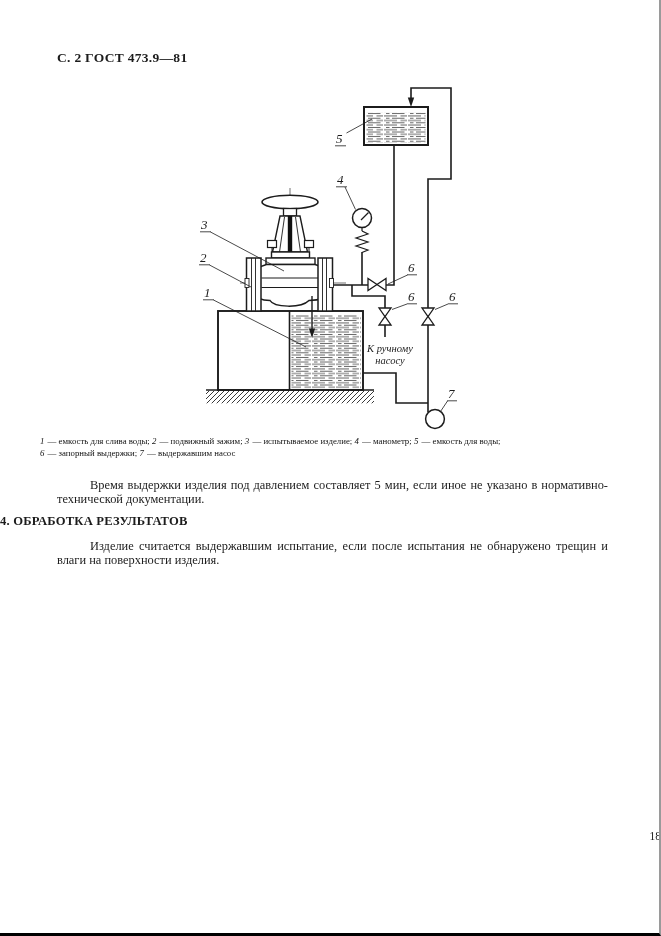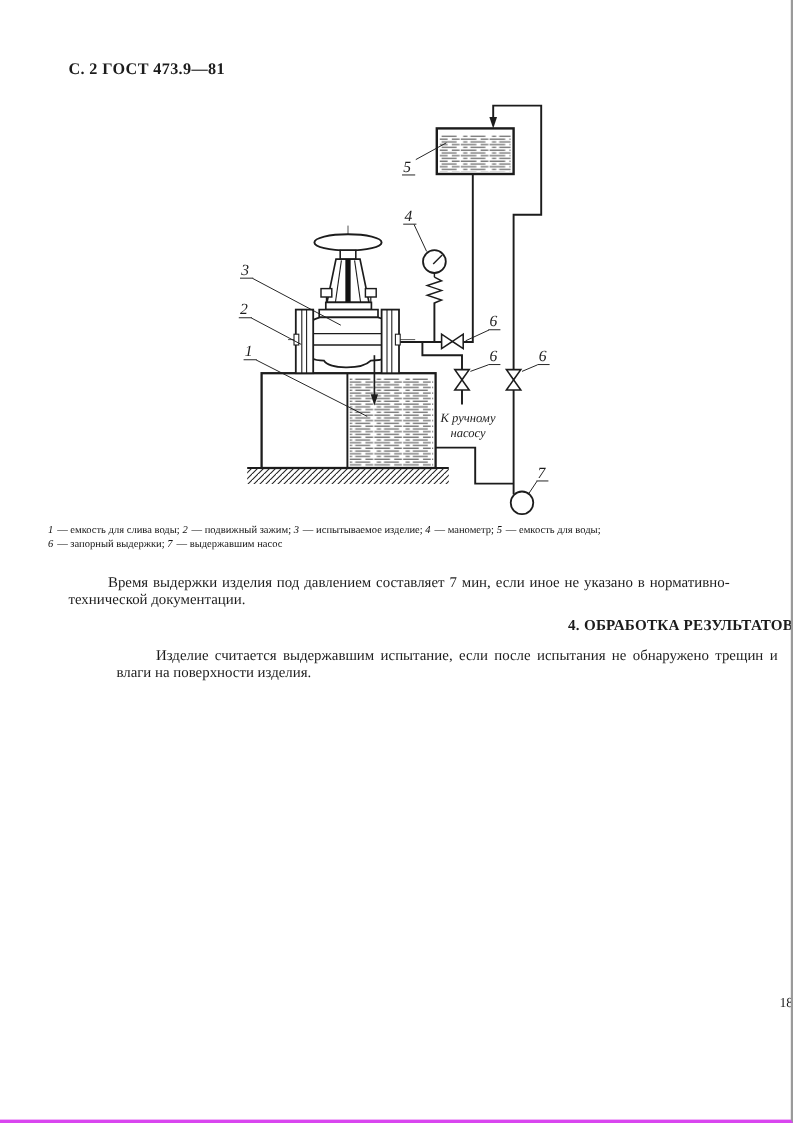--- a/index.html
+++ b/index.html
@@ -4,21 +4,21 @@
 <style>
   html,body{margin:0;padding:0;background:#e8e8e8;}
   .page{
     position:relative;
     width:661px;height:936px;
     background:#ffffff;
     font-family:"Liberation Serif", serif;
     color:#1c1c1c;
     overflow:hidden;
     border-right:2px solid #9a9a9a;
-    border-bottom:3px solid #d946ef;
+    border-bottom:3px solid #000000;
     box-sizing:border-box;
   }
   .doc-header{
     position:absolute;left:57px;top:50px;
     font-weight:bold;font-size:13.5px;letter-spacing:.3px;
   }
   svg.diagram{position:absolute;left:0;top:0;}
   svg .callout{
     font-family:"Liberation Serif", serif;
     font-style:italic;font-size:13px;fill:#1c1c1c;
@@ -31,24 +31,24 @@
     position:absolute;left:40px;top:436px;width:581px;
     font-size:8.8px;line-height:1.35;color:#111;
   }
   .fig-caption i{padding-right:1px;}
   .para{
     position:absolute;left:57px;width:551px;
     font-size:12.4px;line-height:1.12;text-align:justify;
     text-indent:33px;
   }
   .para1{top:479px;}
-  .para2{top:540px;margin-left:40px;}
+  .para2{top:540px;}
   .section-heading{
     position:absolute;left:0;top:514px;width:661px;
-    text-align:right;font-weight:bold;font-size:12.6px;letter-spacing:.2px;
+    text-align:left;font-weight:bold;font-size:12.6px;letter-spacing:.2px;
   }
   .page-number{
     position:absolute;left:0;top:830px;width:661px;
     text-align:right;font-size:11.5px;
   }
 </style>
 </head>
 <body>
 
 <div class="page">
@@ -195,21 +195,21 @@
     </g>
 
     <g>
       <text class="annot" x="390" y="352" text-anchor="middle">К ручному</text>
       <text class="annot" x="390" y="364" text-anchor="middle">насосу</text>
     </g>
   </svg>
 
   <div class="fig-caption"><i>1</i><span> — емкость для слива воды;  </span><i>2</i><span> — подвижный зажим;  </span><i>3</i><span> — испытываемое изделие;  </span><i>4</i><span> — манометр;  </span><i>5</i><span> — емкость для воды;</span><br><i>6</i><span> — запорный выдержки;  </span><i>7</i><span> — выдержавшим насос</span></div>
 
-  <div class="para para1">Время выдержки изделия под давлением составляет 7 мин, если иное не указано в нормативно-технической документации.</div>
+  <div class="para para1">Время выдержки изделия под давлением составляет 5 мин, если иное не указано в нормативно-технической документации.</div>
 
   <div class="section-heading">4. ОБРАБОТКА РЕЗУЛЬТАТОВ</div>
 
   <div class="para para2">Изделие считается выдержавшим испытание, если после испытания не обнаружено трещин и влаги на поверхности изделия.</div>
 
   <div class="page-number">18</div>
 
 </div>
 
 </body></html>

